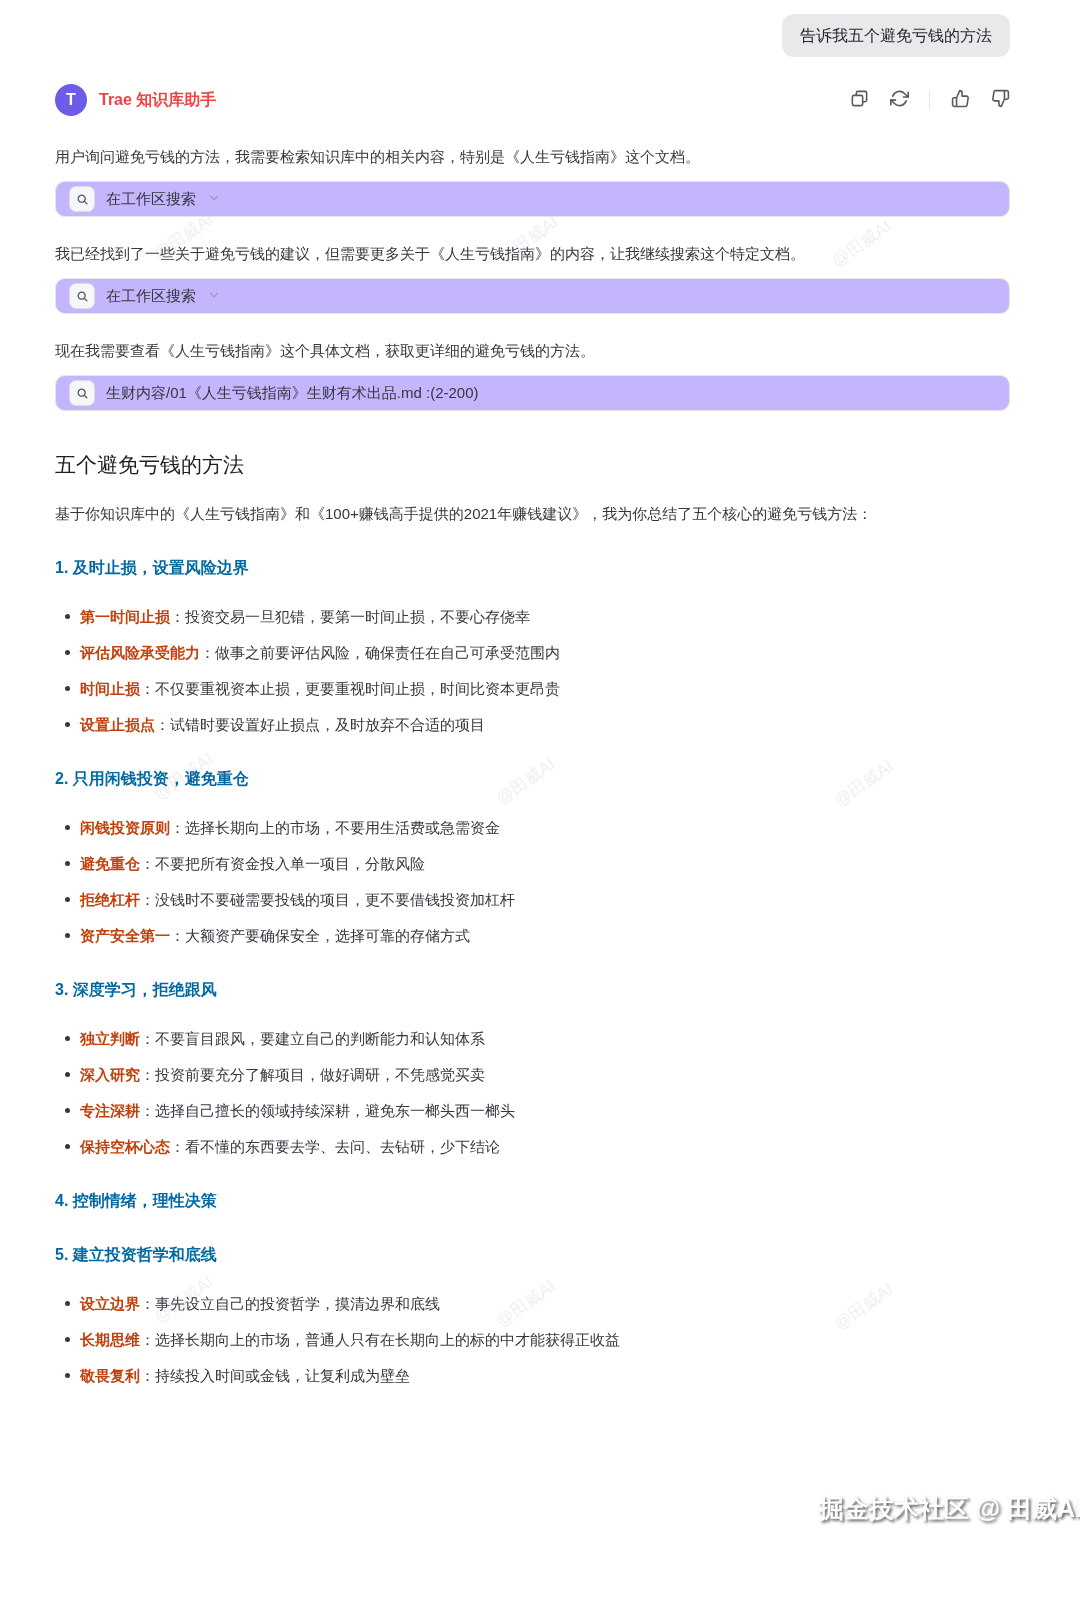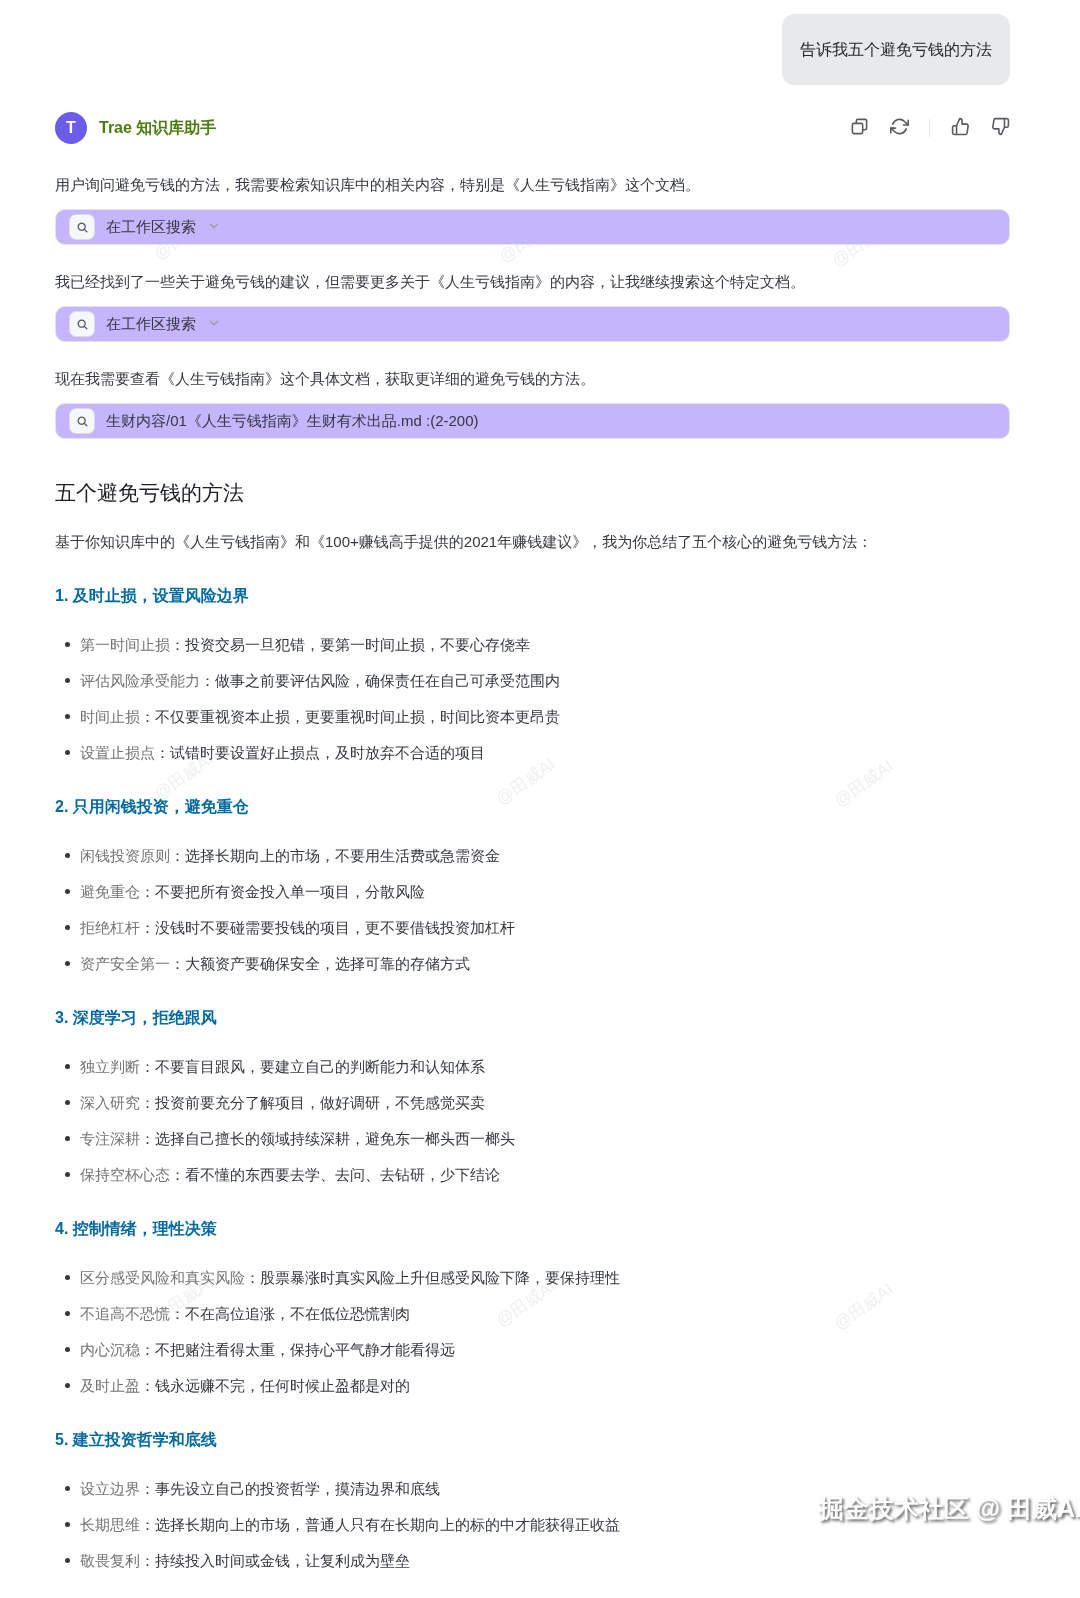--- a/index.html
+++ b/index.html
@@ -15,40 +15,40 @@
   .page {
     position: relative;
     padding: 14px 70px 0 55px;
     z-index: 2;
   }
   
   .user-row { display: flex; justify-content: flex-end; }
   .user-bubble {
     background: #e8e9eb;
     border-radius: 12px;
-    padding: 25px 18px;
+    padding: 11px 18px;
     font-size: 16px;
     color: #26282c;
     line-height: 21px;
     text-align: right;
   }
   
   .assistant-header {
     margin-top: 27px;
     display: flex;
     align-items: center;
     justify-content: space-between;
   }
   .assistant-id { display: flex; align-items: center; gap: 12px; }
   .avatar {
     width: 32px; height: 32px; border-radius: 50%;
     display: flex; align-items: center; justify-content: center;
     color: #fff; font-weight: bold; font-size: 16px;
   }
-  .assistant-name { font-size: 16px; font-weight: bold; color: #4d7c0f; }
+  .assistant-name { font-size: 16px; font-weight: bold; color: #ef4444; }
   .actions { display: flex; align-items: center; gap: 20px; }
   .icon-btn {
     background: none; border: none; padding: 0;
     width: 20px; height: 20px; cursor: pointer;
     display: flex; align-items: center; justify-content: center;
   }
   .icon-btn svg { width: 19px; height: 19px; stroke: #565b63; fill: none; stroke-width: 2; stroke-linecap: round; stroke-linejoin: round; }
   .action-divider { width: 1px; height: 18px; background: #e4e6e9; }
   
   .thought { margin-top: 26px; font-size: 15px; line-height: 21px; color: #34383f; }
@@ -102,21 +102,21 @@
     margin-bottom: 15px;
   }
   .md-section li::before {
     content: "";
     position: absolute;
     left: 10px; top: 8px;
     width: 5px; height: 5px;
     border-radius: 50%;
     background: #34383f;
   }
-  .b-label { font-weight: normal; color: #737373; }
+  .b-label { font-weight: bold; color: #c2410c; }
   
   .wm-layer { position: absolute; inset: 0; z-index: 1; pointer-events: none; }
   .wm {
     position: absolute;
     font-size: 17px;
     color: rgba(125, 128, 138, 0.13);
     transform: rotate(-35deg);
     white-space: nowrap;
   }
   
@@ -256,26 +256,20 @@
         <h3>3. 深度学习，拒绝跟风</h3>
         <ul>
           <li><span class="b-label">独立判断</span><span class="b-text">：不要盲目跟风，要建立自己的判断能力和认知体系</span></li>
           <li><span class="b-label">深入研究</span><span class="b-text">：投资前要充分了解项目，做好调研，不凭感觉买卖</span></li>
           <li><span class="b-label">专注深耕</span><span class="b-text">：选择自己擅长的领域持续深耕，避免东一榔头西一榔头</span></li>
           <li><span class="b-label">保持空杯心态</span><span class="b-text">：看不懂的东西要去学、去问、去钻研，少下结论</span></li>
         </ul>
       </div>
       <div class="md-section">
         <h3>4. 控制情绪，理性决策</h3>
-        <ul>
-          <li><span class="b-label">区分感受风险和真实风险</span><span class="b-text">：股票暴涨时真实风险上升但感受风险下降，要保持理性</span></li>
-          <li><span class="b-label">不追高不恐慌</span><span class="b-text">：不在高位追涨，不在低位恐慌割肉</span></li>
-          <li><span class="b-label">内心沉稳</span><span class="b-text">：不把赌注看得太重，保持心平气静才能看得远</span></li>
-          <li><span class="b-label">及时止盈</span><span class="b-text">：钱永远赚不完，任何时候止盈都是对的</span></li>
-        </ul>
       </div>
       <div class="md-section">
         <h3>5. 建立投资哲学和底线</h3>
         <ul>
           <li><span class="b-label">设立边界</span><span class="b-text">：事先设立自己的投资哲学，摸清边界和底线</span></li>
           <li><span class="b-label">长期思维</span><span class="b-text">：选择长期向上的市场，普通人只有在长期向上的标的中才能获得正收益</span></li>
           <li><span class="b-label">敬畏复利</span><span class="b-text">：持续投入时间或金钱，让复利成为壁垒</span></li>
         </ul>
       </div>
     </div>

